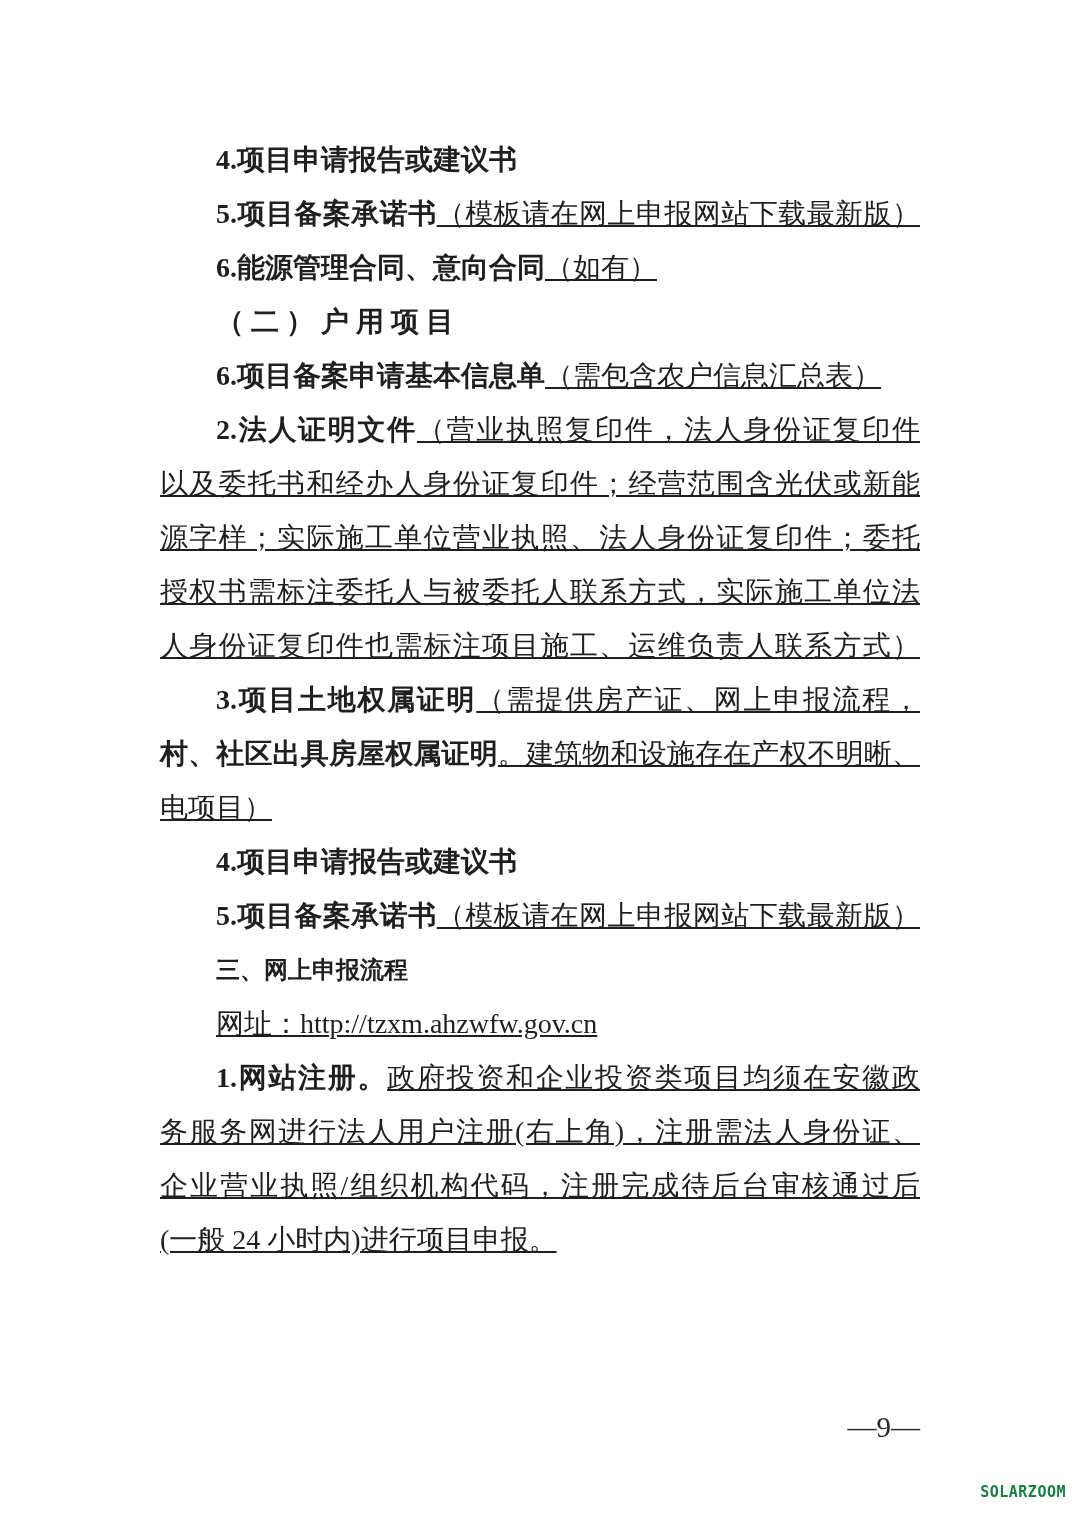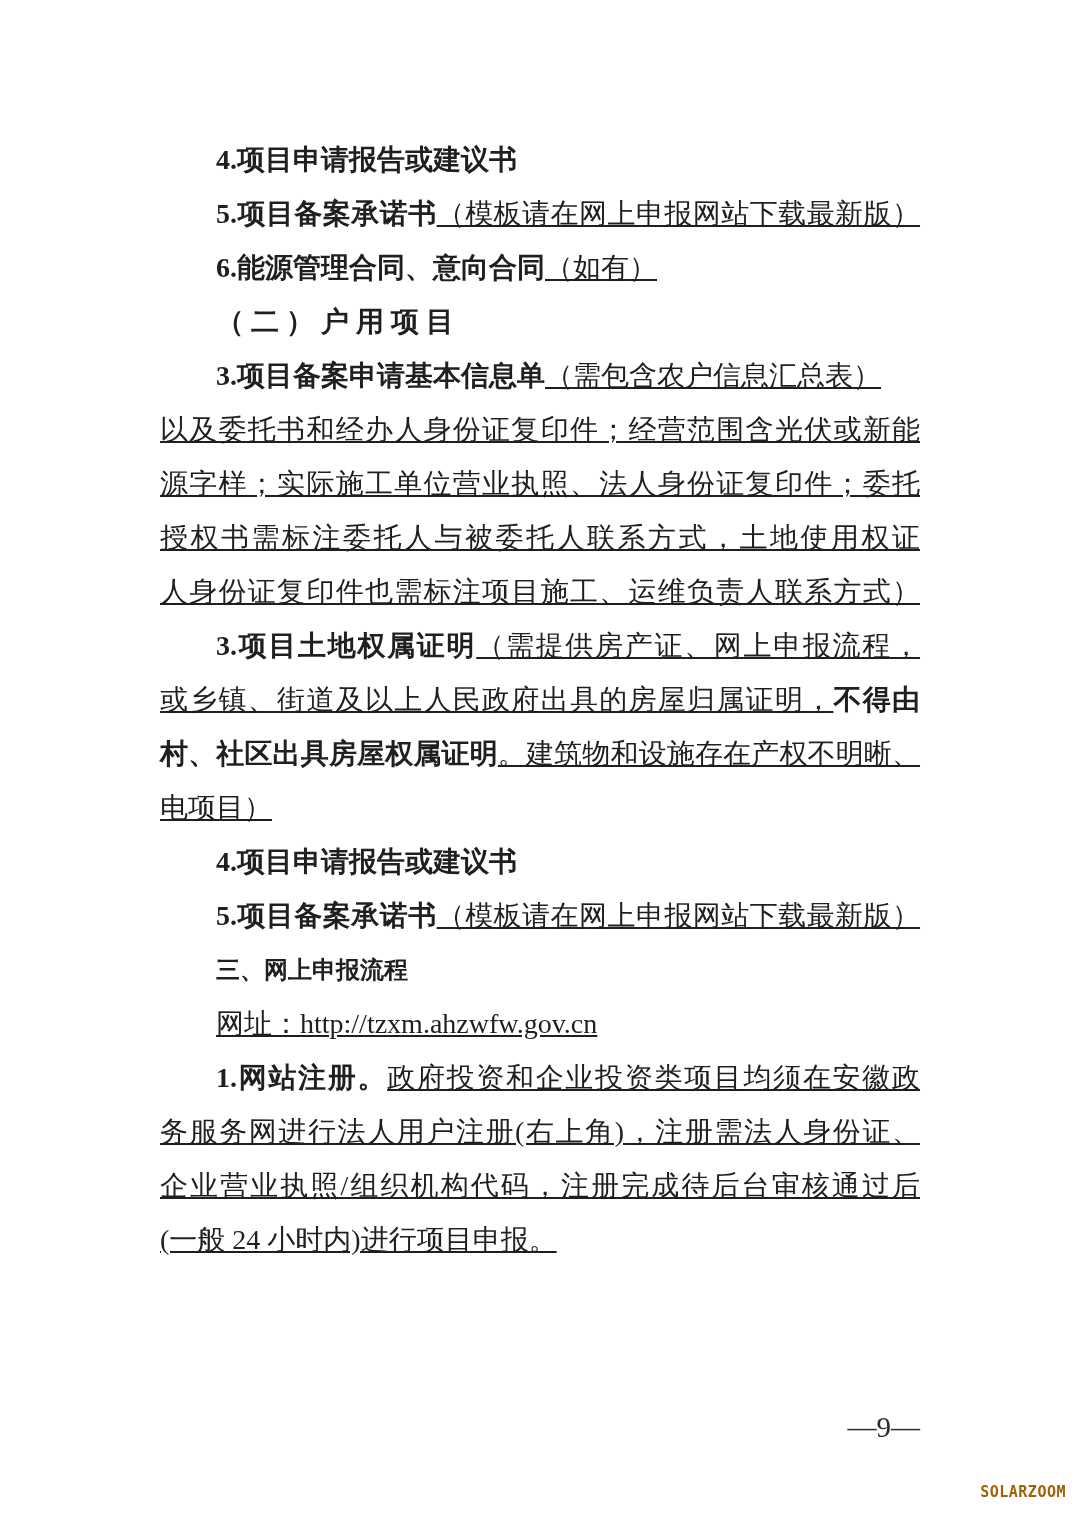--- a/index.html
+++ b/index.html
@@ -61,33 +61,33 @@
 </style>
 </head>
 <body>
 
 <div class="page">
   <div class="content" id="doc-lines">
       <div class="line indent"><span class="bold">4.项目申请报告或建议书</span></div>
       <div class="line indent justify"><span class="bold">5.项目备案承诺书</span><span class="regular">（模板请在网上申报网站下载最新版）</span></div>
       <div class="line indent"><span class="bold">6.能源管理合同、意向合同</span><span class="regular">（如有）</span></div>
       <div class="line indent kaiti"><span class="bold">（二）户用项目</span></div>
-      <div class="line indent"><span class="bold">3.项目备案申请基本信息单</span><span class="regular">（需包含农户信息汇总表）</span></div>
+      <div class="line indent"><span class="bold">6.项目备案申请基本信息单</span><span class="regular">（需包含农户信息汇总表）</span></div>
+      <div class="line indent justify"><span class="bold">2.法人证明文件</span><span class="regular">（营业执照复印件，法人身份证复印件</span></div>
       <div class="line justify"><span class="regular">以及委托书和经办人身份证复印件；经营范围含光伏或新能</span></div>
       <div class="line justify"><span class="regular">源字样；实际施工单位营业执照、法人身份证复印件；委托</span></div>
-      <div class="line justify"><span class="regular">授权书需标注委托人与被委托人联系方式，土地使用权证</span></div>
+      <div class="line justify"><span class="regular">授权书需标注委托人与被委托人联系方式，实际施工单位法</span></div>
       <div class="line justify"><span class="regular">人身份证复印件也需标注项目施工、运维负责人联系方式）</span></div>
       <div class="line indent justify"><span class="bold">3.项目土地权属证明</span><span class="regular">（需提供房产证、网上申报流程，</span></div>
-      <div class="line justify"><span class="regular">或乡镇、街道及以上人民政府出具的房屋归属证明，</span><span class="bold">不得由</span></div>
       <div class="line justify"><span class="bold">村、社区出具房屋权属证明</span><span class="regular">。建筑物和设施存在产权不明晰、</span></div>
       <div class="line"><span class="regular">电项目）</span></div>
       <div class="line indent"><span class="bold">4.项目申请报告或建议书</span></div>
       <div class="line indent justify"><span class="bold">5.项目备案承诺书</span><span class="regular">（模板请在网上申报网站下载最新版）</span></div>
       <div class="line indent heading"><span class="bold">三、网上申报流程</span></div>
       <div class="line indent"><span class="regular">网址：http://tzxm.ahzwfw.gov.cn</span></div>
       <div class="line indent justify"><span class="bold">1.网站注册。</span><span class="regular">政府投资和企业投资类项目均须在安徽政</span></div>
       <div class="line justify"><span class="regular">务服务网进行法人用户注册(右上角)，注册需法人身份证、</span></div>
       <div class="line justify"><span class="regular">企业营业执照/组织机构代码，注册完成待后台审核通过后</span></div>
       <div class="line"><span class="regular">(一般 24 小时内)进行项目申报。</span></div>
     </div>
   <div class="pagenum">—9—</div>
-  <div class="watermark" style="color: #a16207;">SOLARZOOM</div>
+  <div class="watermark" style="color: #15803d;">SOLARZOOM</div>
 </div>
 
 </body></html>

